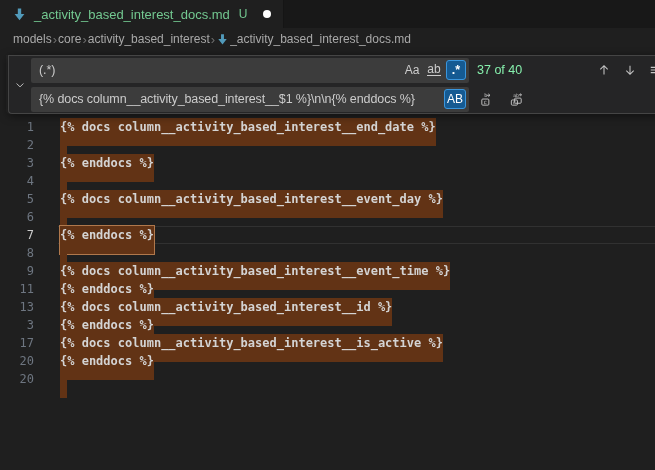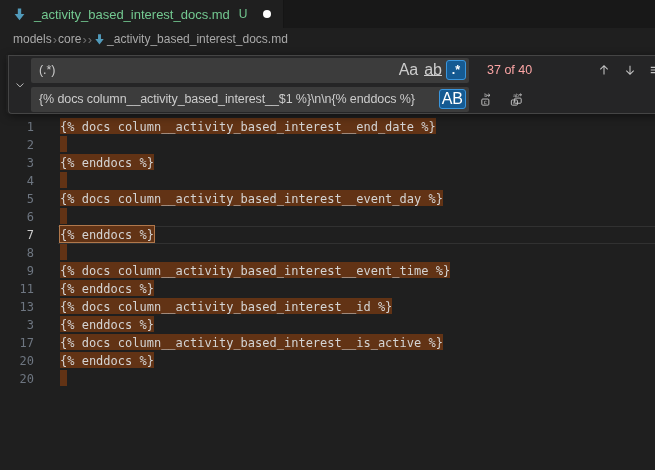--- a/index.html
+++ b/index.html
@@ -40,46 +40,46 @@
   .fw-rows{flex:1;display:flex;flex-direction:column;justify-content:center;gap:4px;padding-right:6px;}
   .fw-row{display:flex;align-items:center;height:25px;}
   .fw-input{
     width:438px;flex:none;height:25px;background:#3c3c3c;border-radius:2px;
     display:flex;align-items:center;box-sizing:border-box;padding:0 3px 0 8px;
     color:#cccccc;font-size:13px;
   }
   .fw-input .val{flex:1;white-space:nowrap;overflow:hidden;font-size:12.5px;letter-spacing:-0.1px;}
   .opt{
     min-width:20px;height:20px;border-radius:3px;display:flex;align-items:center;justify-content:center;
-    color:#cccccc;font-size:16px;margin-left:2px;cursor:pointer;box-sizing:border-box;padding:0 2px;flex:none;
+    color:#cccccc;font-size:12px;margin-left:2px;cursor:pointer;box-sizing:border-box;padding:0 2px;flex:none;
   }
   .opt.active{
     background:var(--option-active-bg,#155a92);
     border:1px solid var(--option-active-border,#3a96dd);
     color:#ffffff;
   }
   .opt .ww{border-bottom:1px solid #cccccc;padding-bottom:0px;line-height:11px;}
   .opt.regex{font-weight:700;font-size:12.5px;letter-spacing:0;}
-  .result-count{color:#fca5a5;font-size:12.5px;margin-left:18px;white-space:nowrap;}
+  .result-count{color:#86efac;font-size:12.5px;margin-left:8px;white-space:nowrap;}
   .fw-actions{margin-left:auto;display:flex;align-items:center;gap:4px;}
   .icon-btn{width:22px;height:22px;display:flex;align-items:center;justify-content:center;border-radius:3px;cursor:pointer;color:#c5c5c5;flex:none;}
   .icon-btn svg{display:block;}
   .replace-actions{display:flex;align-items:center;gap:8px;margin-left:6px;}
   
   .code{position:absolute;top:68px;left:0;right:0;font-family:"DejaVu Sans Mono","Liberation Mono",monospace;font-size:12px;line-height:18px;color:#d4d4d4;}
   .row{display:flex;height:18px;position:relative;}
   .row .ln{width:34px;text-align:right;color:#6e7681;flex:none;user-select:none;}
   .row .gut{width:26px;flex:none;}
   .row .content{white-space:pre;position:relative;z-index:1;}
   .row.current .ln{color:#cccccc;}
   .row.current::before{
     content:"";position:absolute;left:58px;right:0;top:0;height:100%;box-sizing:border-box;
     border-top:1px solid #313131;border-bottom:1px solid #313131;pointer-events:none;
   }
-  .match{background:var(--match-bg,#623315);display:inline-block;height:16px;}
+  .match{background:var(--match-bg,#623315);display:inline-block;height:28px;font-weight:bold;}
   .match.empty{width:7px;}
   .match.current-match{outline:1px solid var(--current-match-border,#b0784c);outline-offset:0px;}
 </style>
 </head>
 <body>
 
 <div class="app">
 
   <div class="tabbar">
     <div class="tab">
@@ -90,20 +90,21 @@
       <span class="git-badge">U</span>
       <span class="dot"></span>
     </div>
   </div>
 
   <div class="breadcrumb">
     <span>models</span>
     <span class="sep">›</span>
     <span>core</span>
     <span class="sep">›</span>
+    <span>activity_based_interest</span>
     <span class="sep">›</span>
     <svg class="md-icon" viewBox="0 0 16 16">
       <path d="M6.2 1.5h3.6v6h3.4L8 14.2 2.8 7.5h3.4z" fill="#519aba"></path>
     </svg>
     <span>_activity_based_interest_docs.md</span>
   </div>
 
   <div class="editor">
 
     <div class="find-widget">

